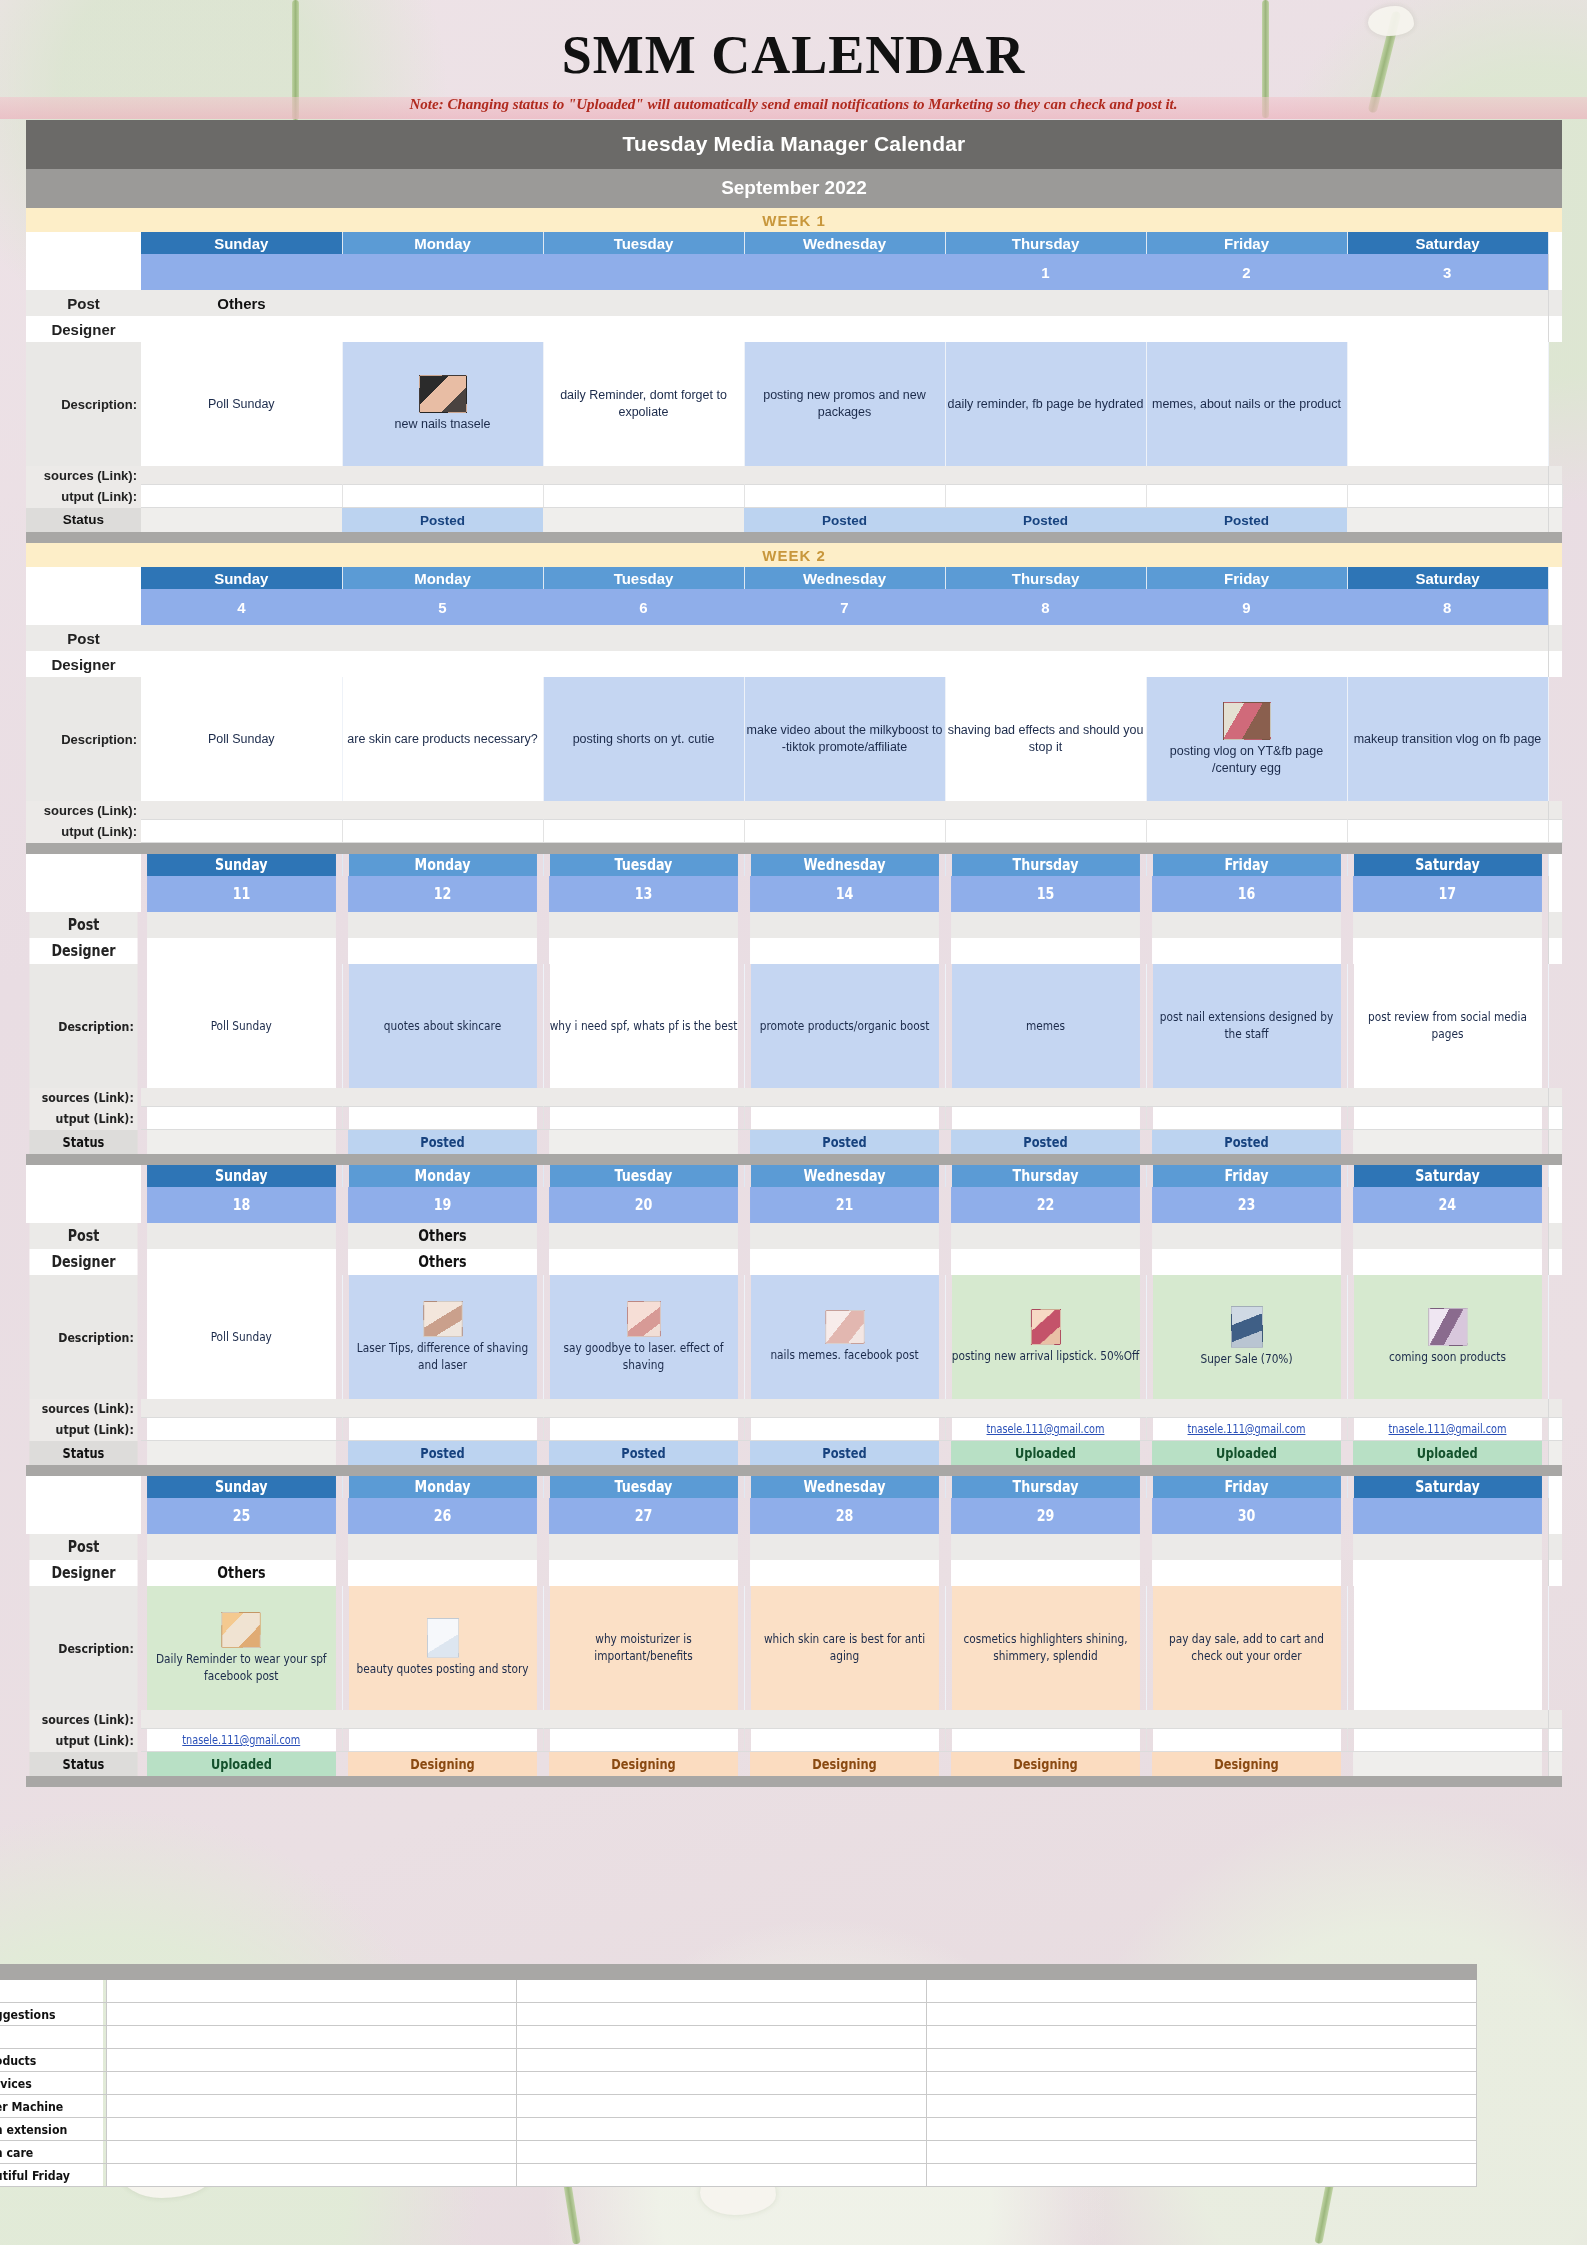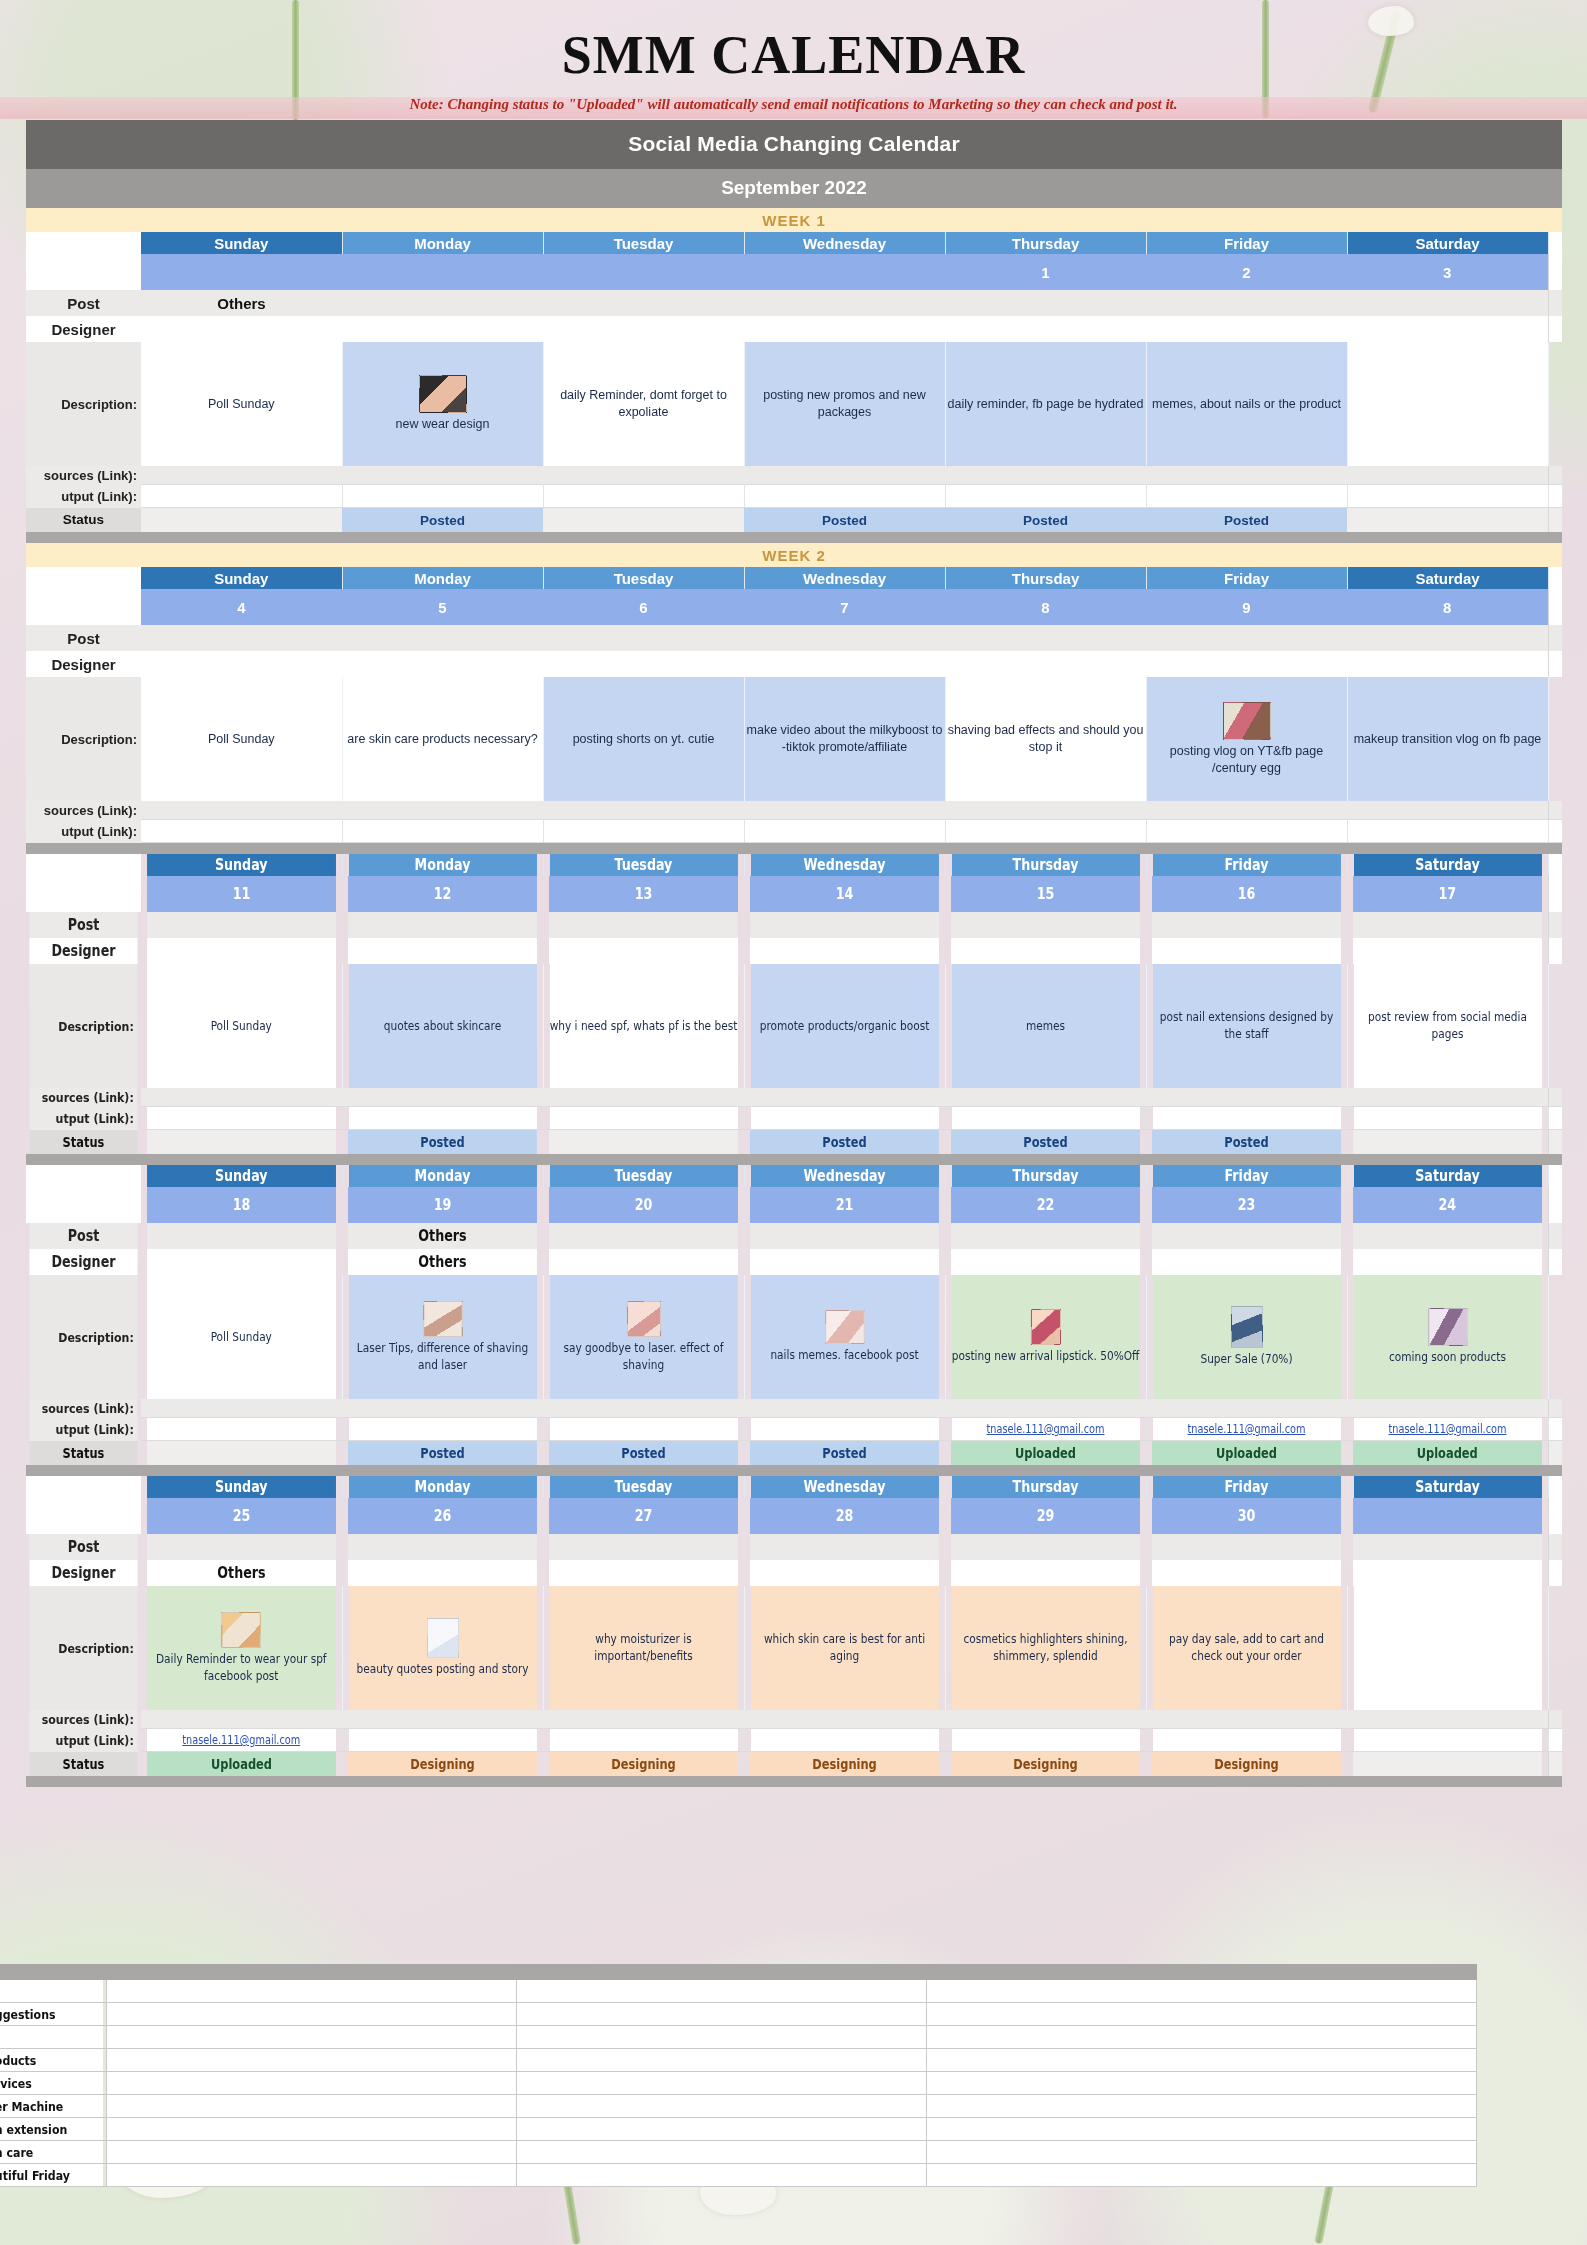--- a/index.html
+++ b/index.html
@@ -126,21 +126,21 @@
 <div class="petal" style="left:545px;top:2120px;width:96px;height:62px;"></div>
 <div class="petal" style="left:120px;top:2140px;width:92px;height:58px;"></div>
 <div class="petal" style="left:1270px;top:2105px;width:86px;height:56px;"></div>
 <div class="petal" style="left:700px;top:2165px;width:76px;height:50px;"></div>
 
 <div class="title">SMM CALENDAR</div>
 <div class="note-band"></div>
 <div class="note">Note: Changing status to "Uploaded" will automatically send email notifications to Marketing so they can check and post it.</div>
 
 <div class="sheet">
-  <div class="band-title">Social Media Changing Calendar</div>
+  <div class="band-title">Tuesday Media Manager Calendar</div>
   <div class="band-month">September 2022</div>
   <div id="weeks-host">
       <table class="cal">
         <colgroup>
           <col class="lab">
           <col class="day">
           <col class="day">
           <col class="day">
           <col class="day">
           <col class="day">
@@ -192,21 +192,21 @@
             <td class="othersTxt"></td>
             <td class="othersTxt"></td>
             <td class="othersTxt"></td>
             <td class="othersTxt"></td>
             <td class="othersTxt"></td>
             <td style="border-left:1px solid #d8d8d8"></td>
           </tr>
           <tr>
             <td class="rowlabel soft">Description:</td>
             <td class="desc white"><span>Poll Sunday</span></td>
-            <td class="desc blue"><span class="th th-nails thumb"></span><span>new wear design</span></td>
+            <td class="desc blue"><span class="th th-nails thumb"></span><span>new nails tnasele</span></td>
             <td class="desc white"><span>daily Reminder, domt forget to expoliate</span></td>
             <td class="desc blue"><span>posting new promos and new packages</span></td>
             <td class="desc blue"><span>daily reminder, fb page be hydrated</span></td>
             <td class="desc blue"><span>memes, about nails or the product</span></td>
             <td class="desc white"><span></span></td>
             <td style="border-left:1px solid #d8d8d8"></td>
           </tr>
           <tr class="resrow">
             <td class="rowlabel link">sources (Link):</td>
             <td></td>

